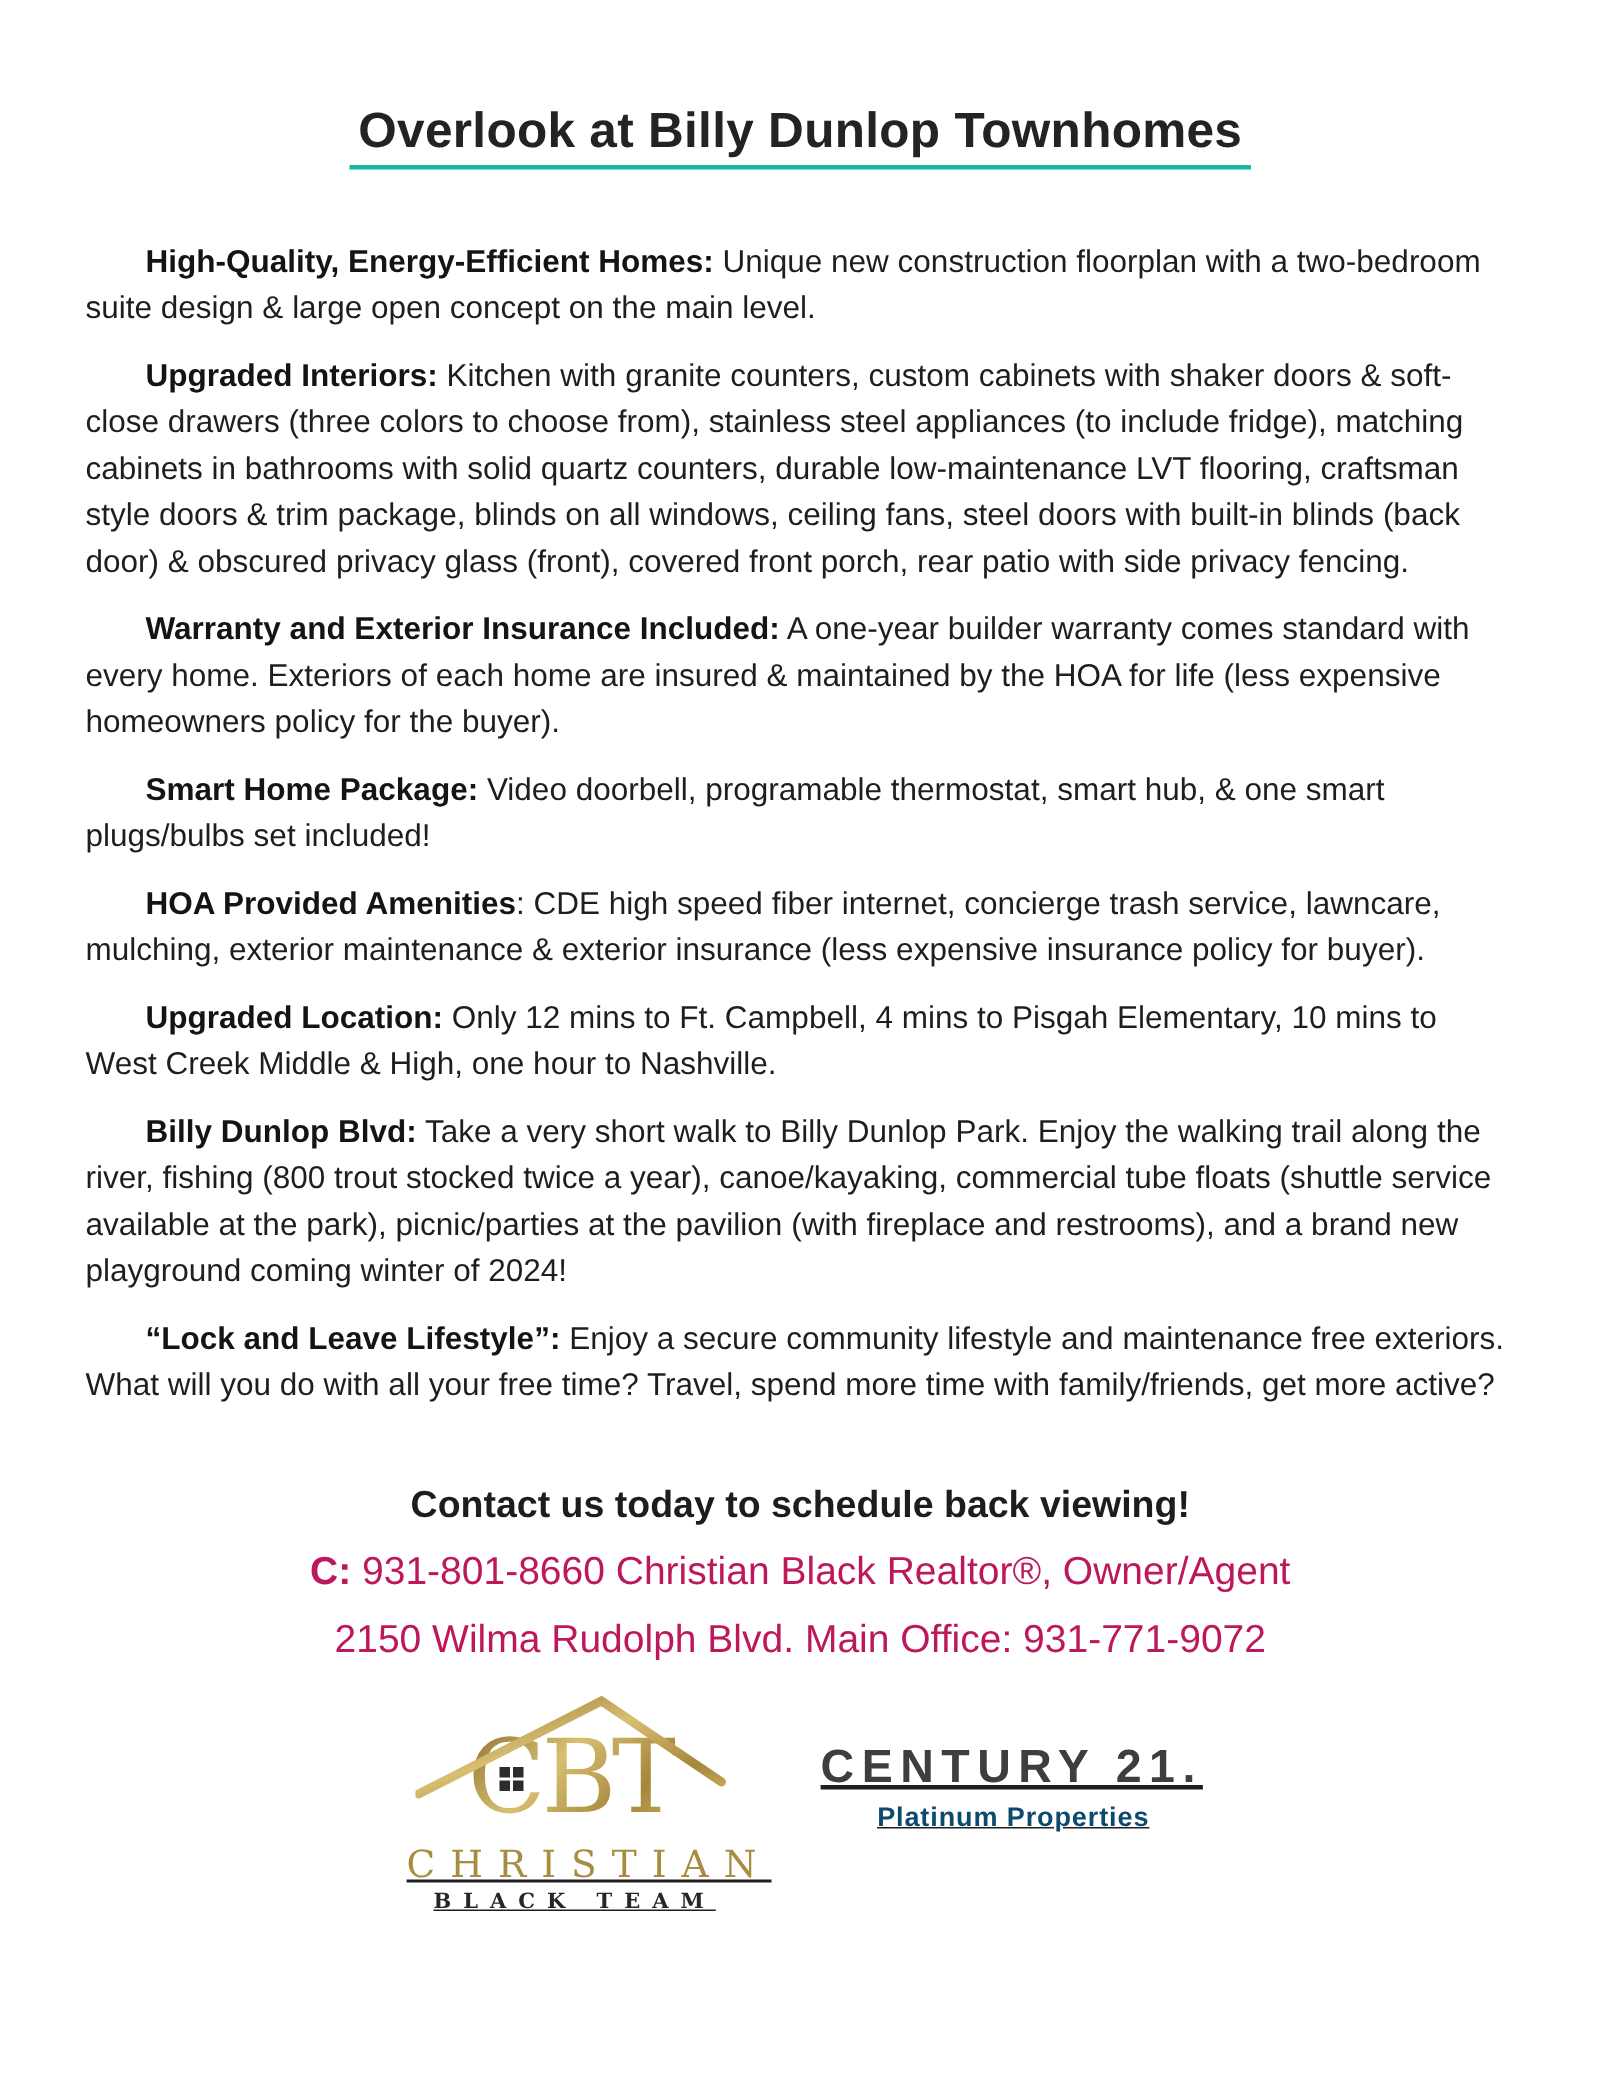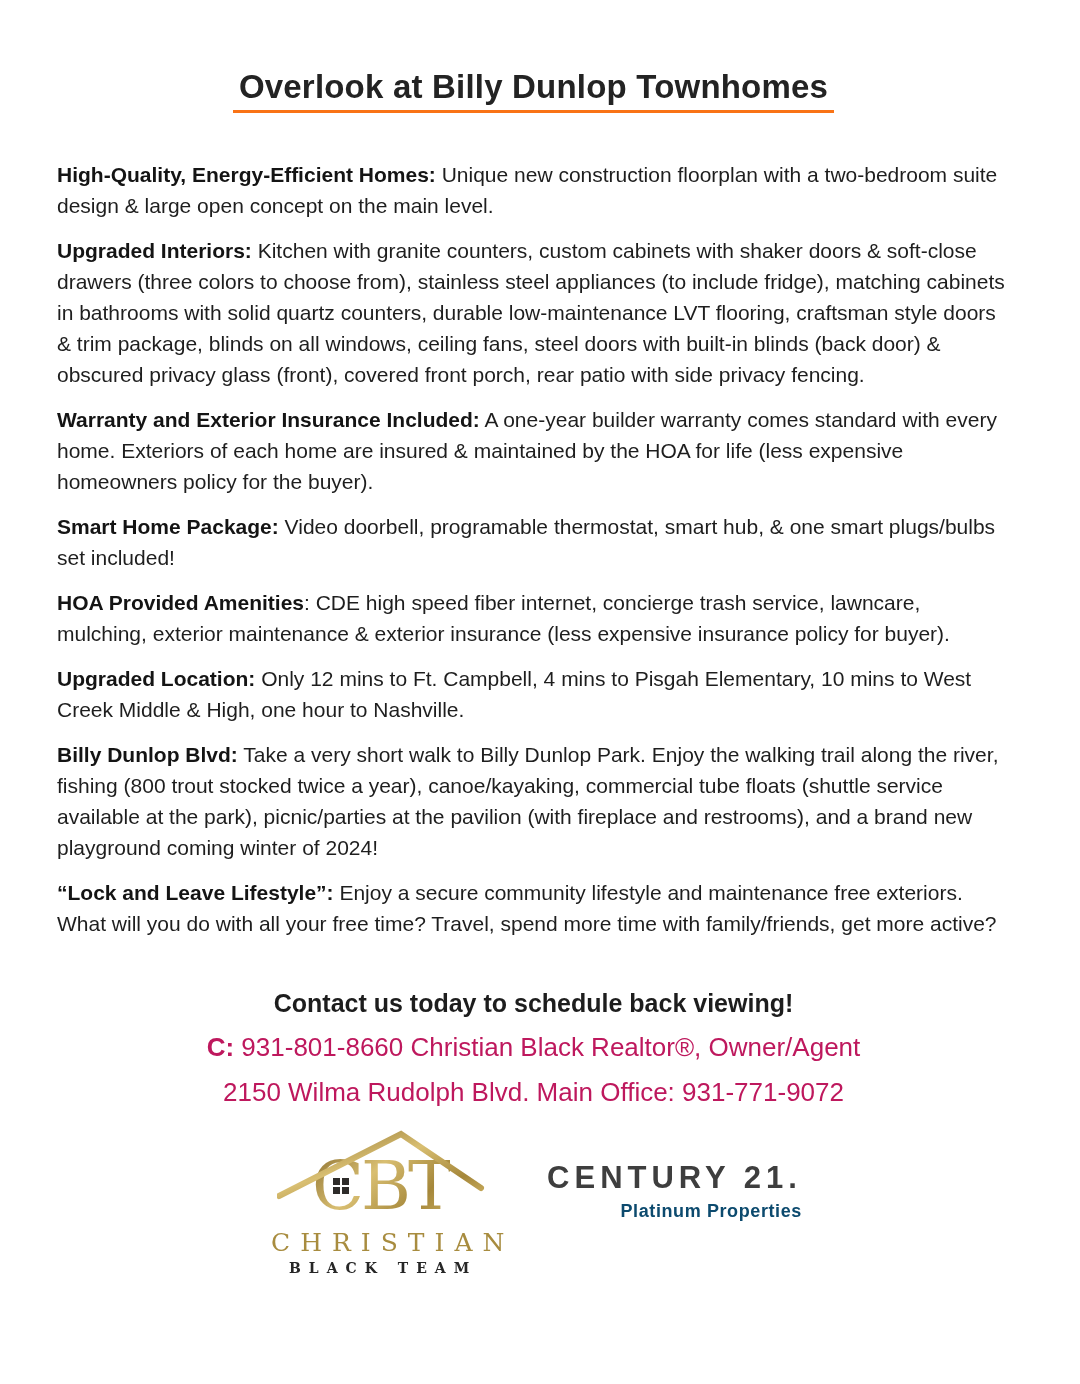--- a/index.html
+++ b/index.html
@@ -18,32 +18,32 @@
   h1.title {
     text-align:center;
     font-size:33px;
     font-weight:700;
     letter-spacing:0.2px;
     margin:12px 0 46px 0;
     color:#232323;
   }
   h1.title .title-inner{
     display:inline-block;
-    border-bottom:3px solid #f97316;
+    border-bottom:3px solid #14b8a6;
     padding:0 6px 4px 6px;
   }
   
   .body-sections { width:950px; }
   p.para {
     font-size:21px;
     line-height:31px;
     margin:0 0 14px 0;
     color:#1e1e1e;
   }
-  p.para strong { font-weight:700; color:#141414; }
+  p.para strong { font-weight:700; color:#141414;margin-left:40px; }
   
   .contact { text-align:center; }
   .contact-heading {
     font-size:25px;
     font-weight:700;
     color:#1d1d1d;
     margin:50px 0 0 0;
   }
   .contact-line {
     font-size:26px;
@@ -59,20 +59,21 @@
     text-underline-offset:3px;
     cursor:pointer;
   }
   
   .logos {
     margin-top:22px;
     display:flex;
     justify-content:center;
     align-items:flex-start;
     gap:50px;
+    text-decoration:underline;
   }
   .cbt-logo { width:232px; text-align:center; }
   .cbt-mono { position:relative; height:98px; }
   .cbt-roof {
     position:absolute; left:12px; top:-4px;
     width:208px; height:74px;
     pointer-events:none;
   }
   .cbt-letters {
     display:inline-block;
@@ -107,21 +108,21 @@
   .cbt-team {
     font-family:"DejaVu Serif", serif;
     font-size:14px;
     font-weight:700;
     letter-spacing:8px;
     color:#262626;
     margin-top:3px;
     white-space:nowrap;
     text-indent:4px;
   }
-  .c21-logo { margin-top:30px; text-align:right; }
+  .c21-logo { margin-top:30px; text-align:center; }
   .c21-brand {
     font-size:31px;
     font-weight:800;
     letter-spacing:5px;
     color:#3e3e3e;
     white-space:nowrap;
   }
   .c21-sub {
     font-size:18px;
     font-weight:700;

